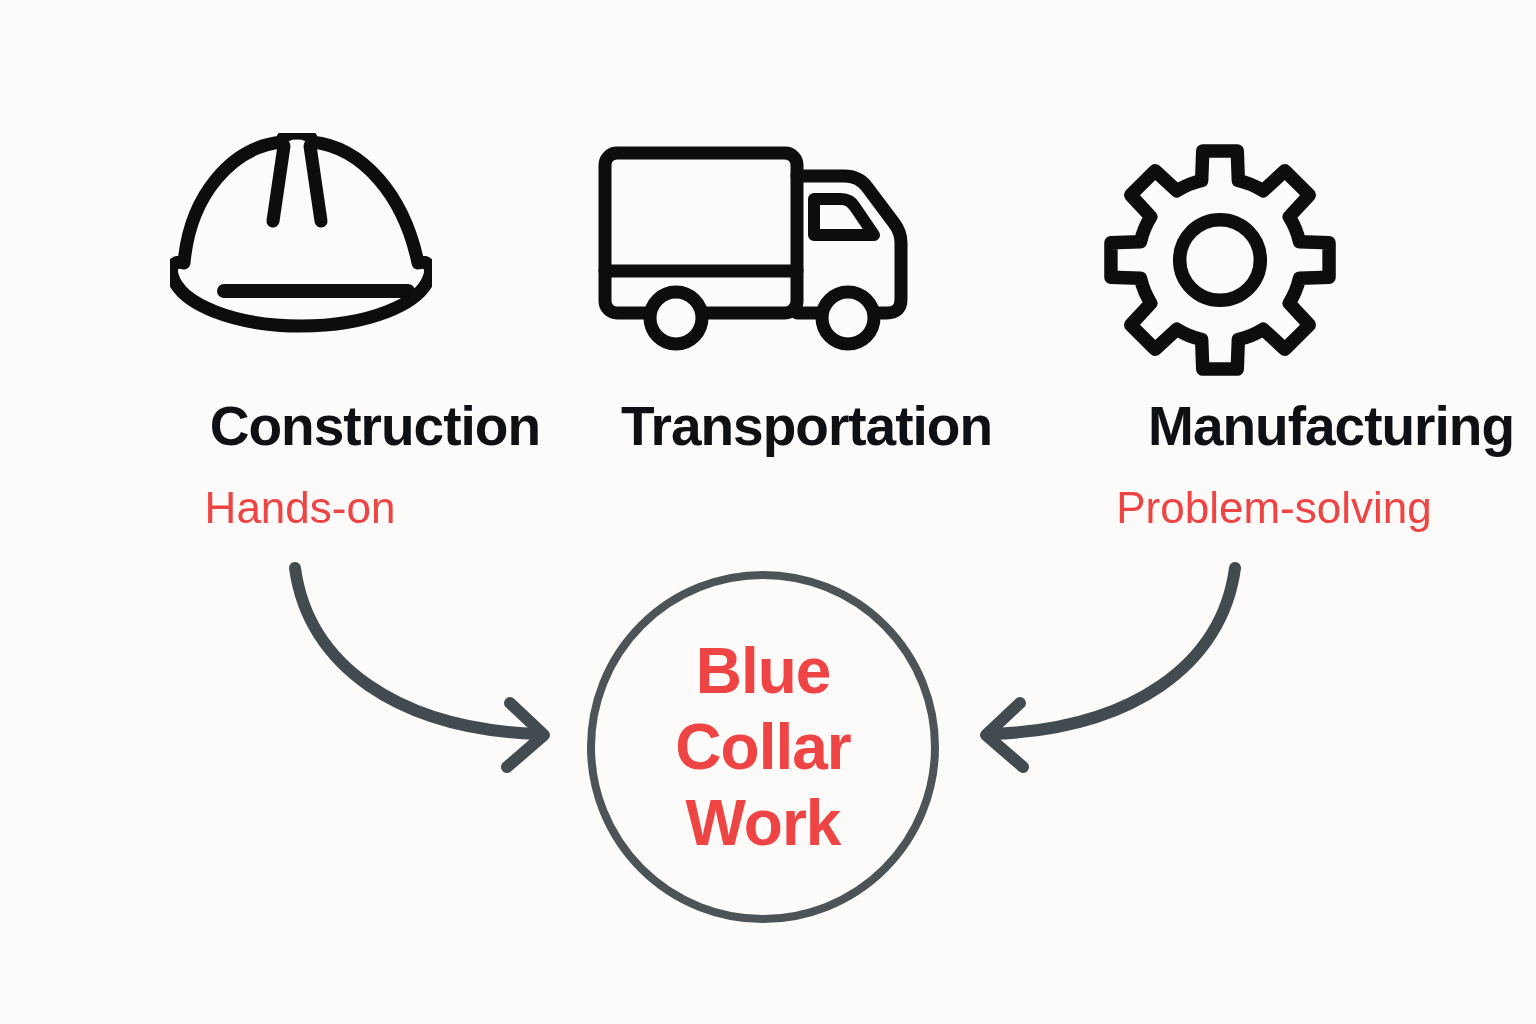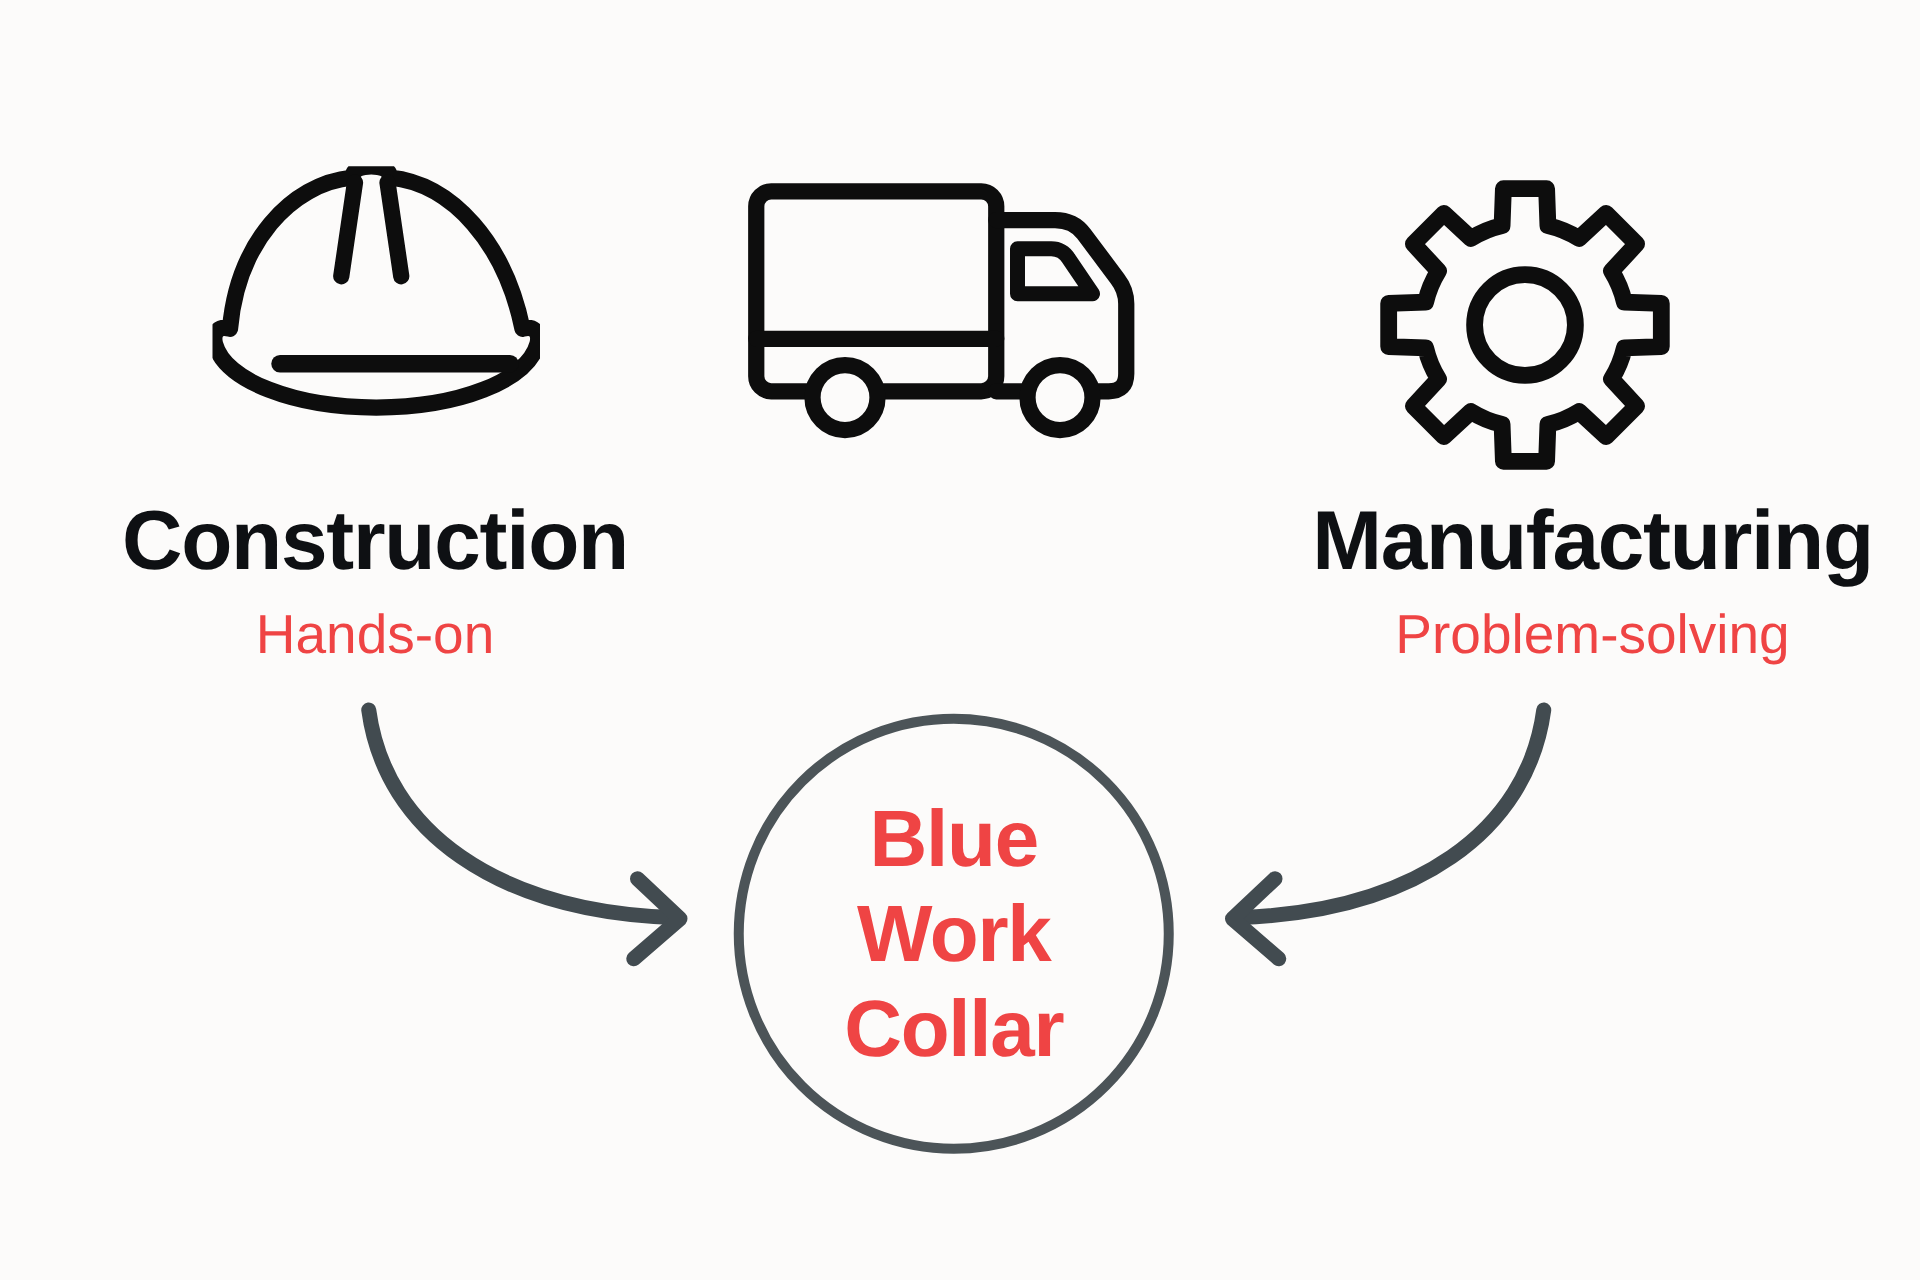--- a/index.html
+++ b/index.html
@@ -12,22 +12,22 @@
   }
   .stage { position:absolute; inset:0; }
 
   .icon { position:absolute; }
   .icon-hat   { left:170px; top:133px; width:262px; height:205px; }
   .icon-truck { left:598px; top:146px; width:310px; height:210px; }
   .icon-gear  { left:1100px; top:140px; width:240px; height:240px; }
 
   .sector-title {
     position:absolute; top:394px; width:480px;
-    text-align:center;
-    font-size:67px; font-weight:700; letter-spacing:-1px;
+    text-align:right;
+    font-size:55px; font-weight:700; letter-spacing:-1px;
     color:#0e1013;
   }
   .t1 { left:60px; }
   .t2 { left:512px; }
   .t3 { left:1034px; }
 
   .sector-trait {
     position:absolute; top:483px; width:480px;
     text-align:center;
     font-size:44px; font-weight:400;
@@ -80,20 +80,21 @@
   </div>
 
   <div class="icon icon-gear">
     <svg viewBox="0 0 250 250" fill="none" stroke="#0d0d0d" stroke-width="14" stroke-linecap="round" stroke-linejoin="round">
       <path d="M 105.9 42.2 L 107 11.4 L 143 11.4 L 144.1 42.2 A 85 85 0 0 1 170 52.9 L 192.6 32 L 218 57.4 L 197.1 80 A 85 85 0 0 1 207.8 105.9 L 238.6 107 L 238.6 143 L 207.8 144.1 A 85 85 0 0 1 197.1 170 L 218 192.6 L 192.6 218 L 170 197.1 A 85 85 0 0 1 144.1 207.8 L 143 238.6 L 107 238.6 L 105.9 207.8 A 85 85 0 0 1 80 197.1 L 57.4 218 L 32 192.6 L 52.9 170 A 85 85 0 0 1 42.2 144.1 L 11.4 143 L 11.4 107 L 42.2 105.9 A 85 85 0 0 1 52.9 80 L 32 57.4 L 57.4 32 L 80 52.9 A 85 85 0 0 1 105.9 42.2 Z"></path>
       <circle cx="125" cy="125" r="42"></circle>
     </svg>
   </div>
 
   <div class="sector-title t1">Construction</div>
+  <div class="sector-title t2">Transportation</div>
   <div class="sector-title t3">Manufacturing</div>
 
   <div class="sector-trait t1">Hands-on</div>
   <div class="sector-trait t3">Problem-solving</div>
 
   <div class="arrow arrow-left">
     <svg viewBox="0 0 300 240" fill="none" stroke="#424b50" stroke-width="12" stroke-linecap="round" stroke-linejoin="round">
       <path d="M 25 18 C 38 115 128 179 268 184"></path>
       <path d="M 240 153 L 274 185 L 237 217"></path>
     </svg>
@@ -101,18 +102,18 @@
   <div class="arrow arrow-right">
     <svg viewBox="0 0 300 240" fill="none" stroke="#424b50" stroke-width="12" stroke-linecap="round" stroke-linejoin="round">
       <path d="M 275 18 C 262 115 172 179 32 184"></path>
       <path d="M 60 153 L 26 185 L 63 217"></path>
     </svg>
   </div>
 
   <div class="center-circle">
     <div class="center-label">
       <div>Blue</div>
+      <div>Collar</div>
       <div>Work</div>
-      <div>Collar</div>
     </div>
   </div>
 
 </div>
 
 </body></html>

